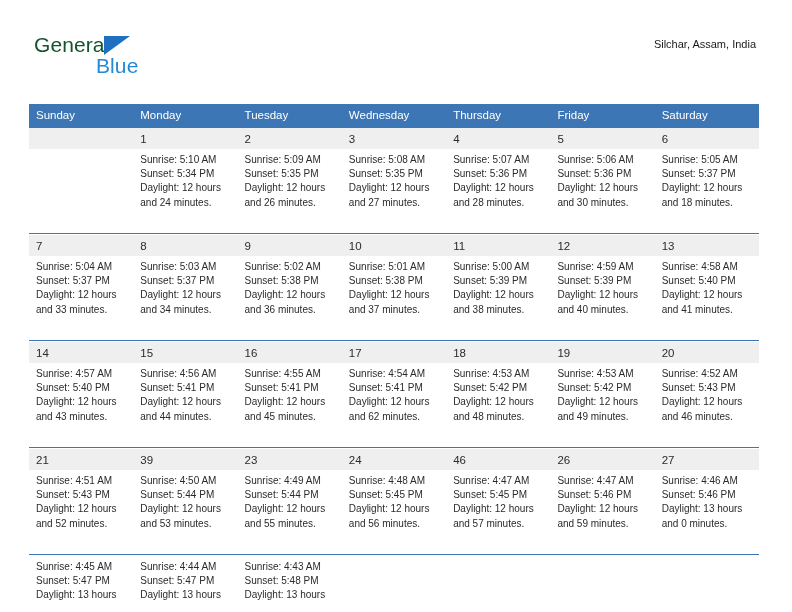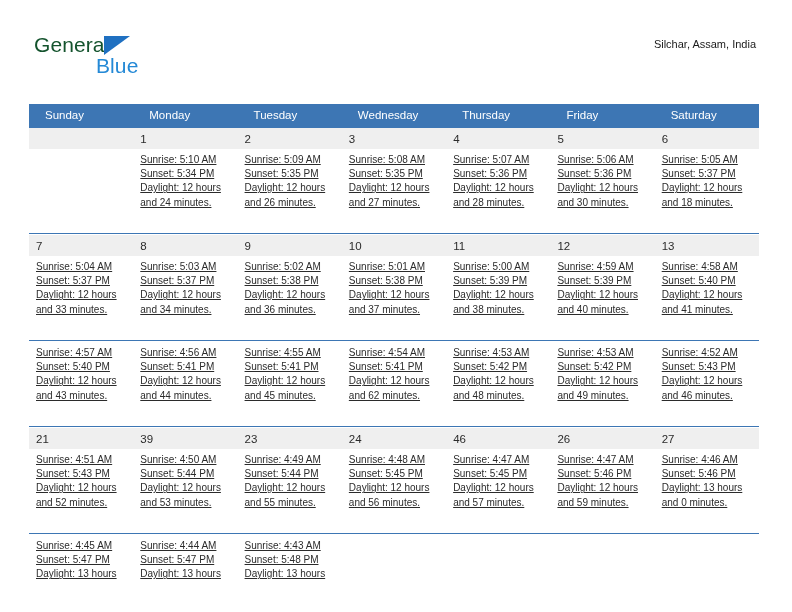--- a/index.html
+++ b/index.html
@@ -91,21 +91,21 @@
     width: 730px;
     border-collapse: collapse;
     table-layout: fixed;
   }
   .calendar th {
     background: #3d76b4;
     color: #ffffff;
     font-size: 11.5px;
     font-weight: normal;
     text-align: left;
-    padding: 5px 0 6px 16px;
+    padding: 5px 0 6px 7px;
     height: 11px;
     line-height: 13px;
   }
   .week-sep td {
     padding: 0;
     height: 1px;
     border-top: 1px solid #3d76b4;
     line-height: 0;
     font-size: 0;
   }
@@ -119,21 +119,20 @@
     vertical-align: top;
   }
   .detail-row td {
     background: #ffffff;
     font-size: 10px;
     color: #2b2b2b;
     padding: 4px 5px 4px 7px;
     line-height: 14.2px;
     vertical-align: top;
     height: 66px;
-    text-decoration: underline;
   }
   .detail-row td .line {
     white-space: nowrap;
   }
   .spacer-row td {
     height: 10px;
     padding: 0;
     line-height: 0;
     font-size: 0;
     background: #ffffff;
@@ -284,20 +283,29 @@
         <div class="line">and 41 minutes.</div>
       </td>
     </tr>
     <tr class="spacer-row">
         <td colspan="7"></td>
       </tr>
     <tr class="week-sep">
         <td colspan="7"></td>
       </tr>
 
+    <tr class="daynum-row">
+      <td>14</td>
+      <td>15</td>
+      <td>16</td>
+      <td>17</td>
+      <td>18</td>
+      <td>19</td>
+      <td>20</td>
+    </tr>
     <tr class="detail-row">
       <td>
         <div class="line">Sunrise: 4:57 AM</div>
         <div class="line">Sunset: 5:40 PM</div>
         <div class="line">Daylight: 12 hours</div>
         <div class="line">and 43 minutes.</div>
       </td>
       <td>
         <div class="line">Sunrise: 4:56 AM</div>
         <div class="line">Sunset: 5:41 PM</div>

